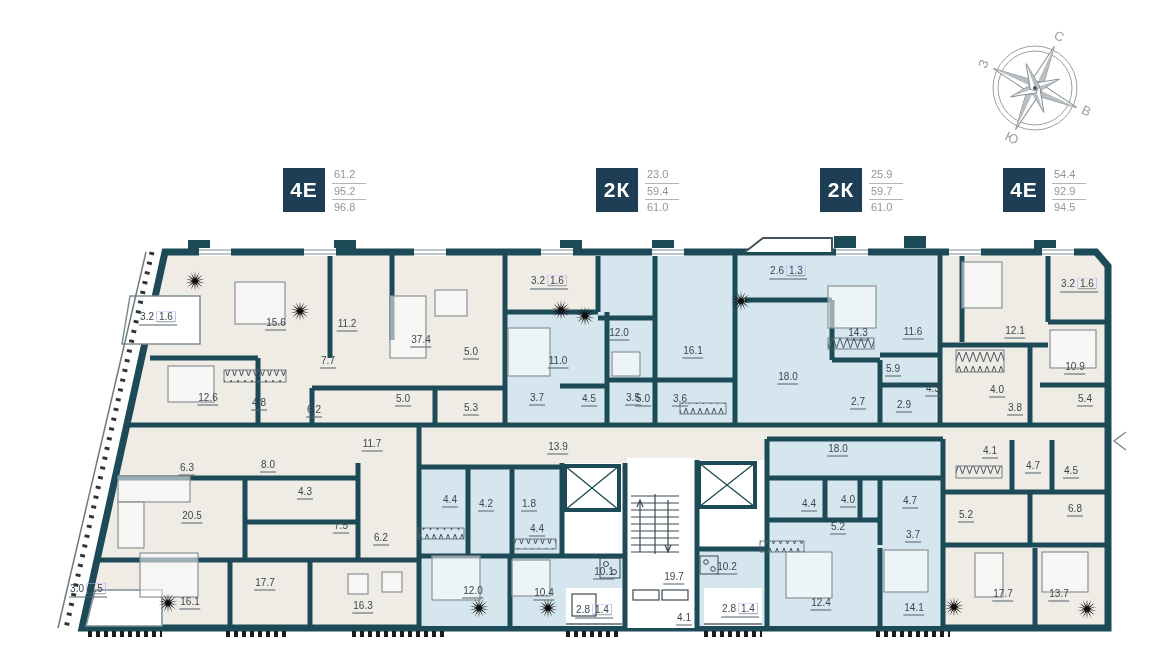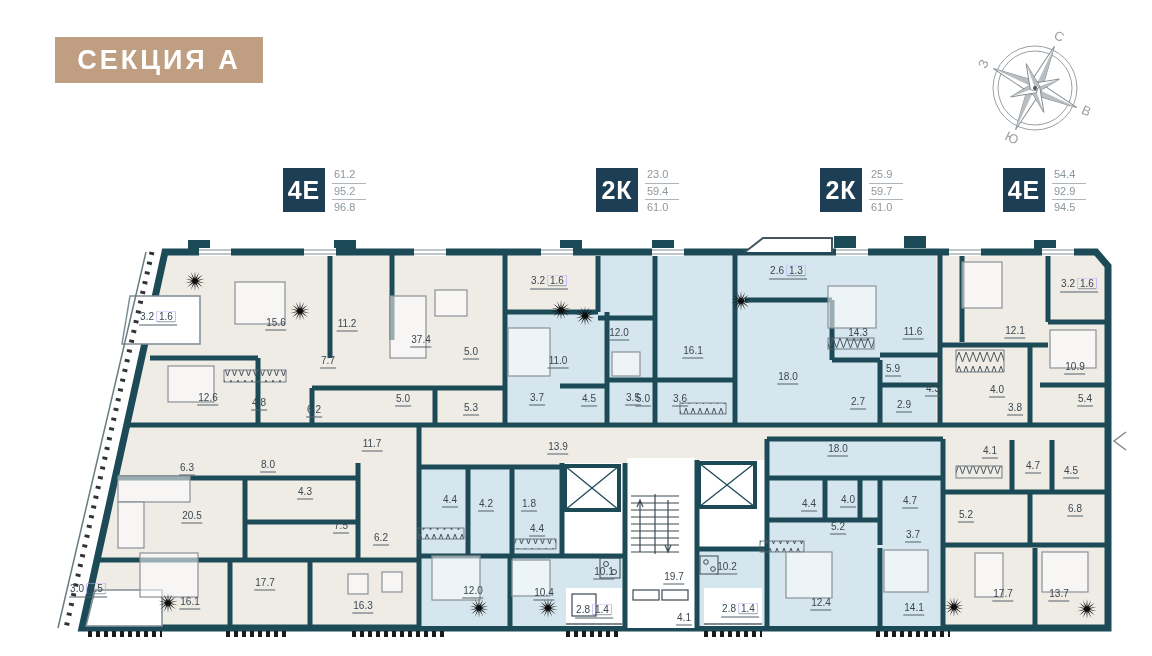--- a/index.html
+++ b/index.html
@@ -5,42 +5,41 @@
   html,body{margin:0;padding:0;background:#fff;font-family:"Liberation Sans",sans-serif;}
   .canvas{position:relative;width:1152px;height:656px;background:#fff;overflow:hidden;}
 
   .title-badge{position:absolute;left:55px;top:37px;width:208px;height:46px;background:#bf9e82;
     color:#fff;font-size:27px;font-weight:bold;letter-spacing:3px;display:flex;align-items:center;
     justify-content:center;}
   .subtitle{position:absolute;left:57px;top:94px;color:#20566a;font-size:21px;}
 
   #legend{position:absolute;inset:0;pointer-events:none;}
   .legend-badge{position:absolute;top:168px;display:flex;align-items:flex-start;}
-  .type-box{width:42px;height:44px;background:#1d3e54;color:#fff;font-weight:bold;font-size:25px;
+  .type-box{width:42px;height:44px;background:#1d3e54;color:#fff;font-weight:bold;font-size:21px;
     display:flex;align-items:center;justify-content:center;letter-spacing:1px;}
   .vals{margin-left:7px;margin-top:-1px;}
   .v{font-size:11px;color:#8d979e;padding:1px 2px 2px;min-width:30px;line-height:1.15;}
   .v.u{border-bottom:1px solid #aeb6bb;}
 
   #plan-svg{position:absolute;left:0;top:0;width:1152px;height:656px;}
   #labels{position:absolute;inset:0;pointer-events:none;}
   .room-label{position:absolute;transform:translate(-50%,-50%);font-size:10px;color:#3a474f;
     line-height:1;border-bottom:1px solid #55626a;padding:0 1px 2px;white-space:nowrap;}
   .room-label .sub{display:inline-block;border:1px solid #c4b5fd;border-radius:2px;
     padding:0 2px;margin-left:2px;border-bottom:1px solid #55626a;}
 
   .f{fill:#ffffff;fill-opacity:.55;stroke:#8b9196;stroke-width:1.2;}
   .zz{fill:url(#zz);stroke:#55626a;stroke-width:.8;}
 </style>
 </head>
 <body>
 
 <div class="canvas">
 
-  <div class="title-badge">СЕКЦИЯ А</div>
 
   <div id="legend">
       <div class="legend-badge" style="left: 283px;">
     <div class="type-box">4Е</div>
     <div class="vals">
       <div class="v u">61.2</div>
       <div class="v u">95.2</div>
       <div class="v">96.8</div>
     </div>
   </div>

